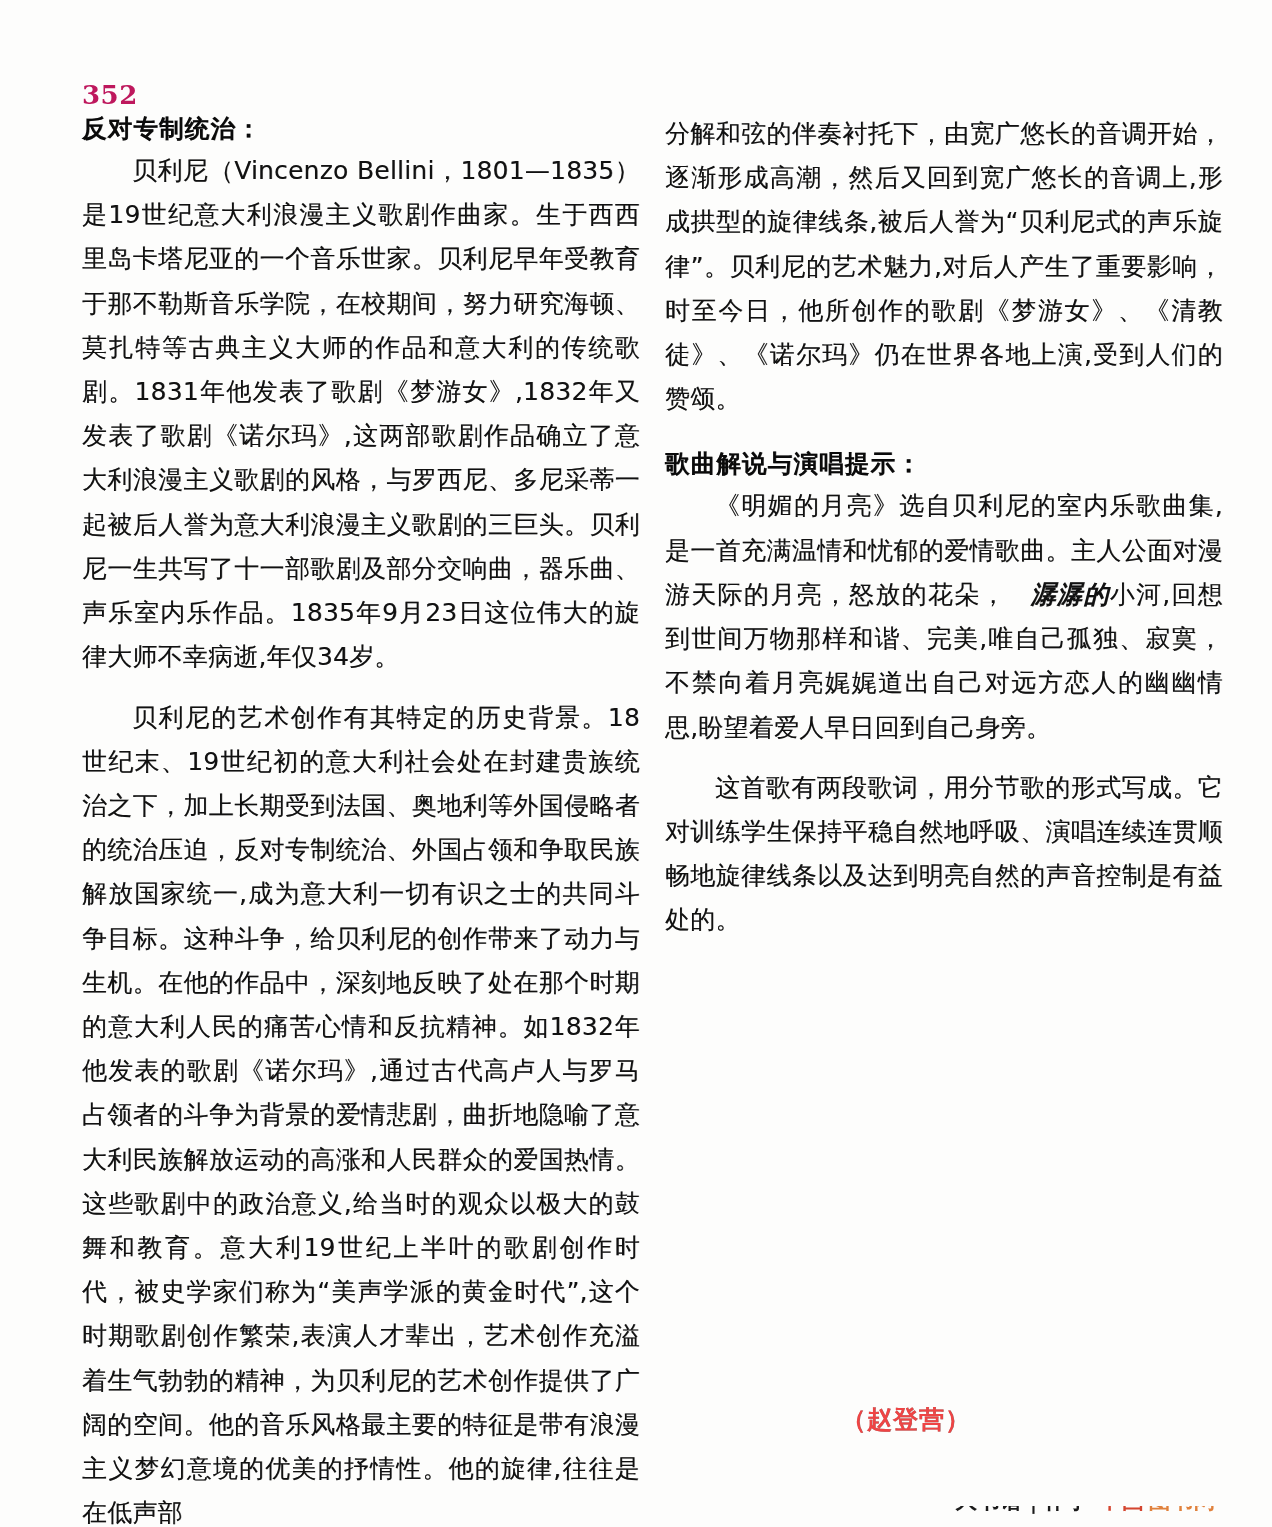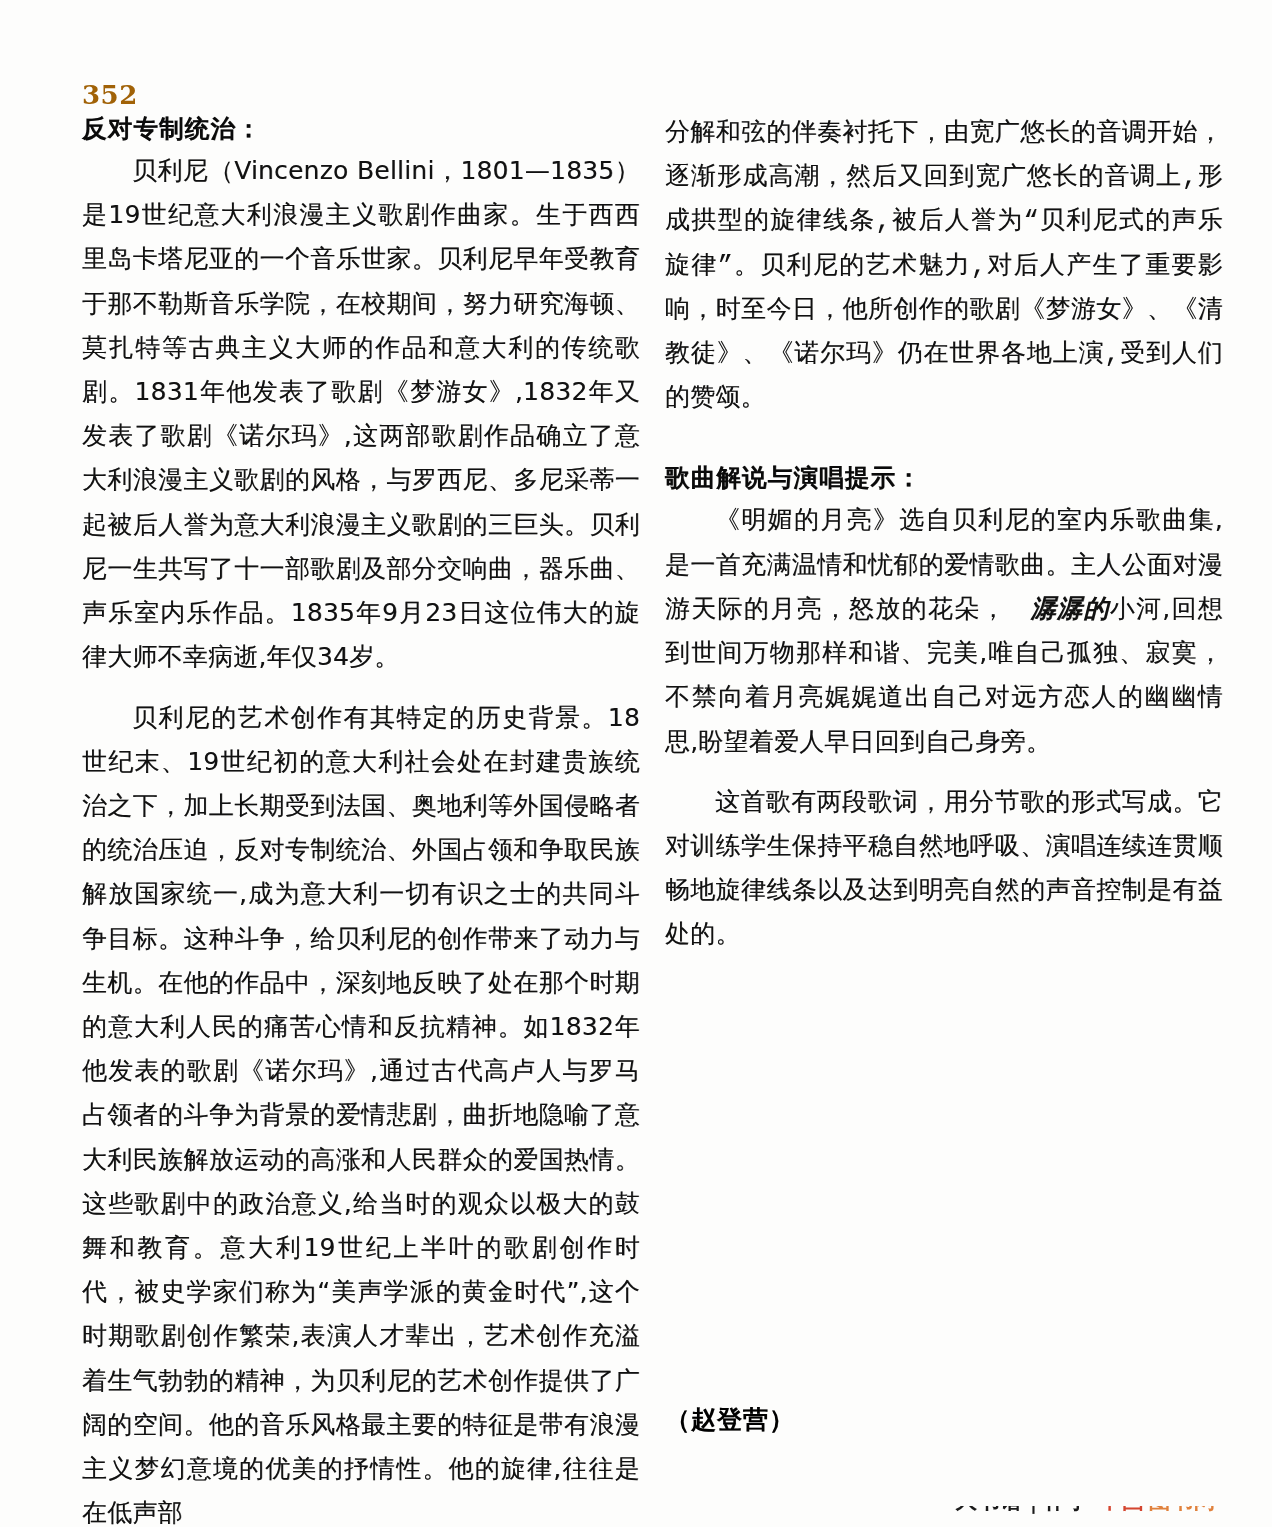--- a/index.html
+++ b/index.html
@@ -30,21 +30,21 @@
 
   .page-number {
     position: absolute;
     left: 82px;
     top: 82px;
     font-size: 26px;
     font-weight: 700;
     letter-spacing: 0.5px;
     line-height: 1;
     font-family: "DejaVu Serif", "Liberation Serif", serif;
-    color: #a16207;
+    color: #be185d;
   }
 
   .columns {
     position: absolute;
     left: 0;
     top: 112px;
     width: 1272px;
   }
 
   .col {
@@ -69,42 +69,42 @@
     font-size: 25px;
     line-height: 44.2px;
     margin: 0;
     text-align: justify;
     text-justify: inter-character;
     text-indent: 2em;
     letter-spacing: 0.2px;
     color: #111;
     text-shadow: 0.35px 0 0 rgba(0,0,0,0.42);
   }
-  .para.cont { text-indent: 0; font-family: Liberation Mono, monospace; }
+  .para.cont { text-indent: 0; }
 
   .para + .para { margin-top: 16px; }
   .heading + .para { margin-top: 2px; }
-  .para + .heading { margin-top: 40px; }
+  .para + .heading { margin-top: 26px; }
 
   .em-bold {
     font-weight: 700;
     font-style: italic;
     margin-left: 24px;
   }
 
   .signature {
     position: absolute;
-    left: 665px;
+    left: 627px;
     top: 1403px;
     width: 558px;
-    text-align: left;
+    text-align: center;
     font-size: 25px;
     font-weight: 700;
     letter-spacing: 1px;
-    color: #000000;
+    color: #ef4444;
     text-shadow: 0.35px 0 0 rgba(0,0,0,0.5);
   }
 
   
   .footer-mark {
     position: absolute;
     left: 955px;
     top: 1506px;
     width: 268px;
     height: 21px;

